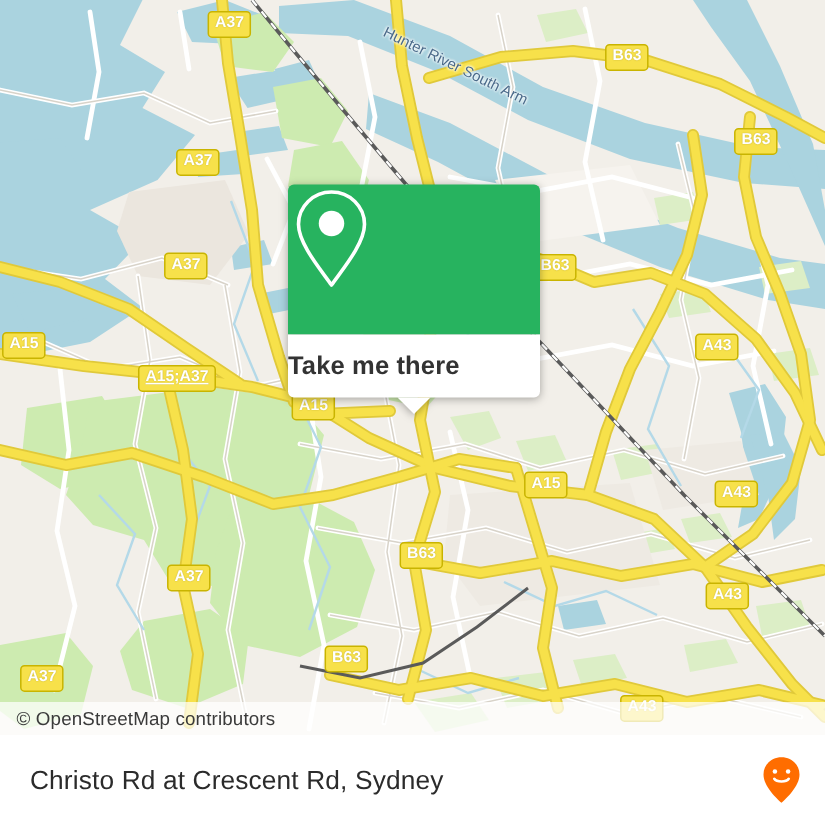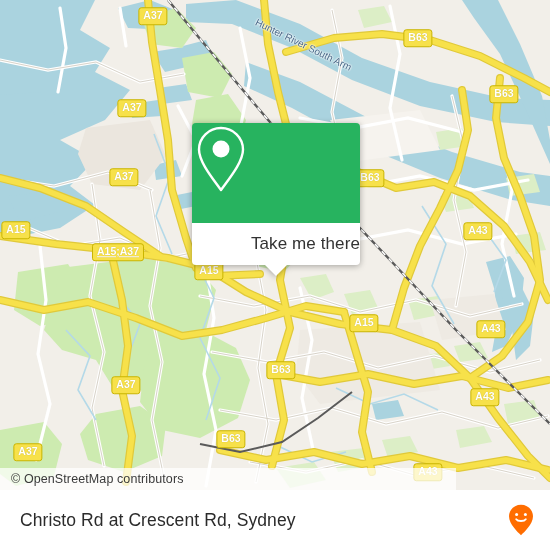--- a/index.html
+++ b/index.html
@@ -12,21 +12,21 @@
 
   
   .map{
     position:absolute;left:0;top:0;width:550px;height:490px;
     background:#f2efe9;overflow:hidden;
   }
   .map svg{position:absolute;left:0;top:0;}
 
   
   .attrib{
-    position:absolute;left:0;bottom:0;width:456px;height:22px;
+    position:absolute;left:0;bottom:0;width:550px;height:22px;
     background:rgba(255,255,255,0.72);
     display:flex;align-items:center;
     z-index:40;
   }
   .attrib span{
     font-size:12.5px;color:#3a3a3a;padding-left:11px;letter-spacing:.1px;
   }
 
   
   .shield{
@@ -62,22 +62,23 @@
   .popup-head{
     background:#27b35f;
     border-radius:4px 4px 0 0;
     height:100px;
     display:flex;align-items:center;justify-content:center;
   }
   .popup-body{
     background:#ffffff;
     border-radius:0 0 4px 4px;
     height:42px;
-    display:flex;align-items:center;justify-content:flex-end;
+    display:flex;align-items:center;justify-content:flex-start;
     position:relative;
+    font-weight:bold;
   }
   .popup-body span{
     font-size:17px;color:#333333;letter-spacing:.1px;
   }
   .popup-tail{
     position:absolute;left:50%;bottom:-11px;
     width:0;height:0;margin-left:-11px;
     border-left:11px solid transparent;
     border-right:11px solid transparent;
     border-top:11px solid #ffffff;

